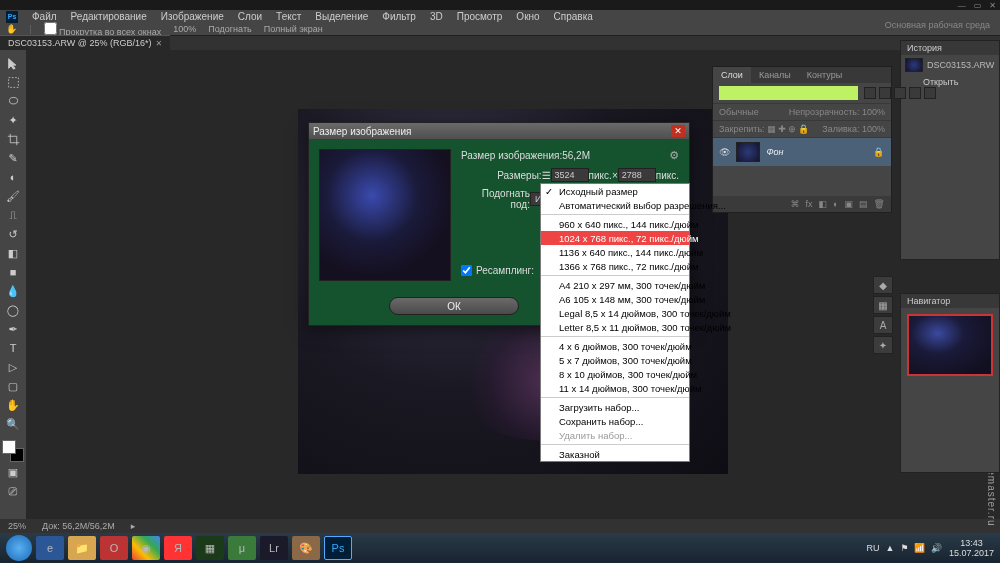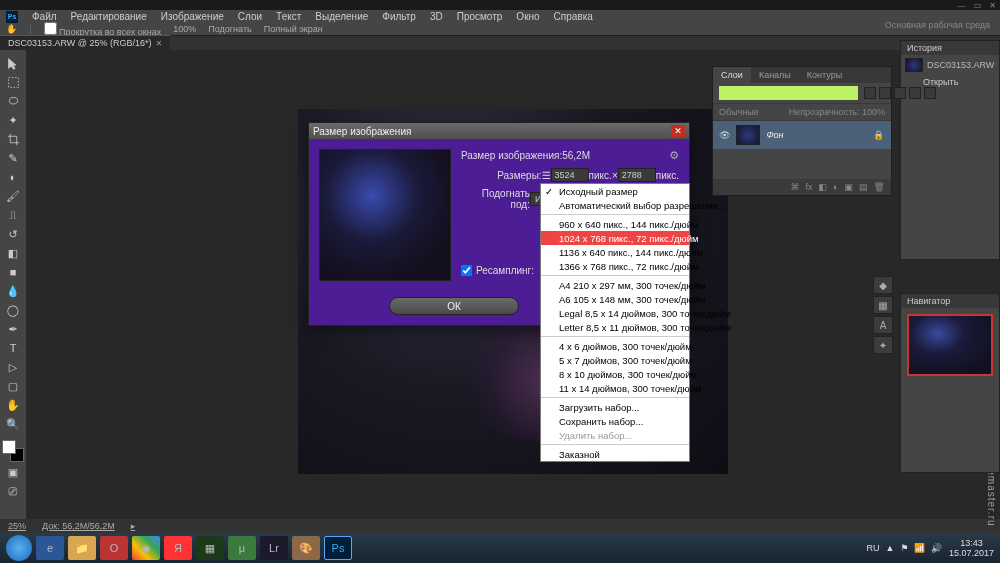--- a/index.html
+++ b/index.html
@@ -29,21 +29,21 @@
 .toolbox .tool svg { width: 13px; height: 13px; }
 .toolbox .colors { margin-top: 6px; position: relative; width: 22px; height: 22px; }
 .toolbox .fg { position: absolute; top: 0; left: 0; width: 14px; height: 14px; background: #fff; border: 1px solid #666; }
 .toolbox .bg { position: absolute; bottom: 0; right: 0; width: 14px; height: 14px; background: #000; border: 1px solid #666; }
 
 .canvas-area { flex: 1; background: #282828; position: relative; display: flex; align-items: center; justify-content: center; }
 .canvas-img { width: 430px; height: 365px; background: radial-gradient(ellipse at 35% 28%, #3a4a9e 0%, #1a2560 10%, #2a2838 24%, #1a1822 48%, #0e0d14 100%); position: relative; overflow: hidden; }
 .canvas-img::after { content: ""; position: absolute; left: 35%; top: 58%; width: 200px; height: 120px; background: radial-gradient(circle, rgba(130,70,130,0.5), rgba(60,30,70,0.3) 50%, transparent 70%); border-radius: 50%; }
 
 
-.dialog { position: absolute; left: 308px; top: 122px; width: 382px; background: #4c1d95; border: 1px solid #222; box-shadow: 0 4px 16px rgba(0,0,0,0.5); z-index: 10; }
+.dialog { position: absolute; left: 308px; top: 122px; width: 382px; background: #14532d; border: 1px solid #222; box-shadow: 0 4px 16px rgba(0,0,0,0.5); z-index: 10; }
 .dialog-title { height: 16px; background: linear-gradient(#6a6a6a, #4f4f4f); display: flex; align-items: center; justify-content: space-between; padding: 0 4px; font-size: 10px; color: #eee; }
 .dialog-close { width: 14px; height: 12px; background: #c03020; color: #fff; display: flex; align-items: center; justify-content: center; font-size: 9px; }
 .dialog-body { padding: 10px; display: flex; gap: 10px; font-size: 10px; color: #ddd; }
 .thumb { width: 132px; height: 132px; background: radial-gradient(circle at 40% 35%, #3a4aae, #1a1a3a 40%, #151020 70%), #20203a; border: 1px solid #222; flex-shrink: 0; }
 .dialog-fields { flex: 1; display: flex; flex-direction: column; gap: 6px; }
 .field-row { display: flex; justify-content: flex-end; align-items: center; font-size: 10px; }
 .field-row .label { text-align: right; color: #ddd; }
 .field-row .value { color: #ddd; }
 .dim-box { width: 38px; height: 14px; background: #3a3a3a; border: 1px solid #222; color: #ccc; padding: 0 3px; display: inline-flex; align-items: center; font-size: 9px; }
 .fit-select { width: 152px; height: 14px; background: #3a3a3a; border: 1px solid #222; color: #ccc; padding: 0 4px; display: flex; align-items: center; justify-content: space-between; font-size: 9px; }
@@ -89,21 +89,21 @@
 
 .navigator { position: absolute; right: 0; top: 293px; width: 100px; background: #454545; border: 1px solid #222; z-index: 4; }
 .navigator .ntab { padding: 2px 6px; font-size: 9px; background: #383838; color: #ccc; }
 .navigator .nthumb { margin: 6px; width: 86px; height: 62px; background: radial-gradient(ellipse at 35% 30%, #3a4a9e 0%, #1a1a3a 35%, #121020 80%); border: 2px solid #c33; }
 
 
 .icon-strip { position: absolute; right: 103px; top: 276px; width: 24px; display: flex; flex-direction: column; gap: 2px; }
 .icon-strip span { width: 20px; height: 18px; background: #3c3c3c; border: 1px solid #222; display: flex; align-items: center; justify-content: center; color: #aaa; font-size: 10px; }
 
 
-.status-bar { position: absolute; left: 0; bottom: 30px; height: 14px; width: 100%; background: #323232; display: flex; align-items: center; padding: 0 8px; gap: 16px; font-size: 9px; color: #aaa; text-decoration: underline; }
+.status-bar { position: absolute; left: 0; bottom: 30px; height: 14px; width: 100%; background: #323232; display: flex; align-items: center; padding: 0 8px; gap: 16px; font-size: 9px; color: #aaa; }
 
 
 .taskbar { position: absolute; bottom: 0; left: 0; right: 0; height: 30px; background: linear-gradient(#2a3a48, #182430); display: flex; align-items: center; padding: 0 6px; gap: 4px; }
 .taskbar .tb-item { width: 28px; height: 24px; border-radius: 2px; display: flex; align-items: center; justify-content: center; font-size: 11px; }
 .taskbar .start { background: radial-gradient(circle,#5ab0f0,#1a6ab8); border-radius: 50%; width: 26px; height: 26px; }
 .taskbar-right { margin-left: auto; display: flex; align-items: center; gap: 6px; color: #ddd; font-size: 9px; }
 .taskbar-right .clock { text-align: center; line-height: 10px; }
 
 .workspace-label { position: absolute; right: 10px; top: 20px; font-size: 9px; color: #888; margin-left: 32px; }
 .watermark { position: absolute; right: 3px; bottom: 36px; writing-mode: vertical-rl; font-size: 10px; color: #ccc; opacity: 0.7; letter-spacing: 1px; }
@@ -215,20 +215,24 @@
         <span></span>
         <span></span>
         <span></span>
         <span></span>
         <span></span>
       </div>
   </div>
   <div class="panel-row meta">
     <span>Обычные</span>
     <span><span>Непрозрачность:</span> <span>100%</span></span>
+  </div>
+  <div class="panel-row meta">
+    <span><span>Закрепить:</span> <span>▦ ✚ ⊕ 🔒</span></span>
+    <span><span>Заливка:</span> <span>100%</span></span>
   </div>
   <div class="layer-item">
     <span class="eye">👁</span>
     <div class="thumb-sm"></div>
     <span class="lname">Фон</span>
     <span class="lock">🔒</span>
   </div>
   <div style="height:30px"></div>
   <div class="panel-footer">
     <span>⌘</span>

